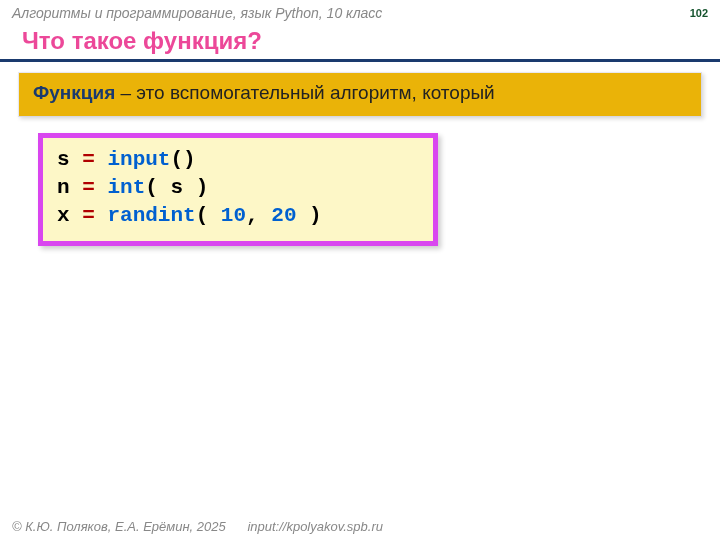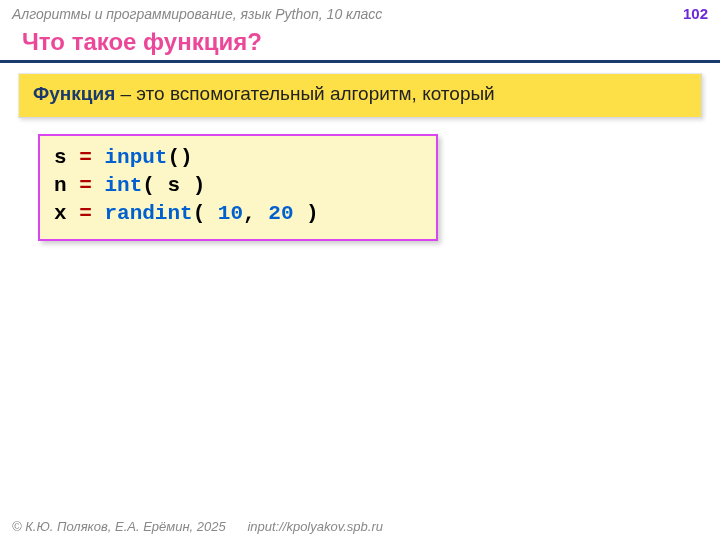--- a/index.html
+++ b/index.html
@@ -13,52 +13,52 @@
   }
   .header-bar {
     display: flex;
     justify-content: space-between;
     align-items: center;
     padding: 5px 12px 2px 12px;
     font-style: italic;
     color: #888888;
     font-size: 14px;
   }
-  .page-num { font-weight: bold; color: #6d28d9; font-style: normal; font-size: 15px; }
+  .page-num { font-weight: bold; color: #14532d; font-style: normal; font-size: 11px; }
   .title {
     font-size: 24px;
     font-weight: bold;
     color: #ec4899;
     padding: 4px 12px 4px 22px;
   }
   .title-underline {
     height: 3px;
     background: #1a3a6e;
     margin: 0;
   }
   .def-box {
     margin: 10px 18px 0 18px;
-    background: #fde047;
+    background: #eab308;
     border: 1px solid #d8d8e0;
     border-top: 1px solid #e8e8ef;
     border-left: 1px solid #e8e8ef;
     box-shadow: 2px 2px 4px rgba(0,0,0,0.15);
     padding: 8px 14px 10px 14px;
     font-size: 19px;
     color: #222;
     line-height: 1.3;
   }
   .def-term { color: #1a3a6e; font-weight: bold; }
   .def-em { font-style: italic; }
   .def-indent { padding-left: 22px; display: block; }
   .code-box {
     margin: 16px 0 0 38px;
     width: 400px;
     background: #fdf7c7;
-    border: 2px solid #d946ef;
+    border: 5px solid #d946ef;
     box-shadow: 3px 3px 5px rgba(0,0,0,0.2);
     padding: 8px 14px 10px 14px;
     font-family: "Courier New", monospace;
     font-size: 21px;
     font-weight: bold;
     line-height: 1.35;
     white-space: pre;
   }
   .c-var { color: #000; }
   .c-op  { color: #b00000; }

